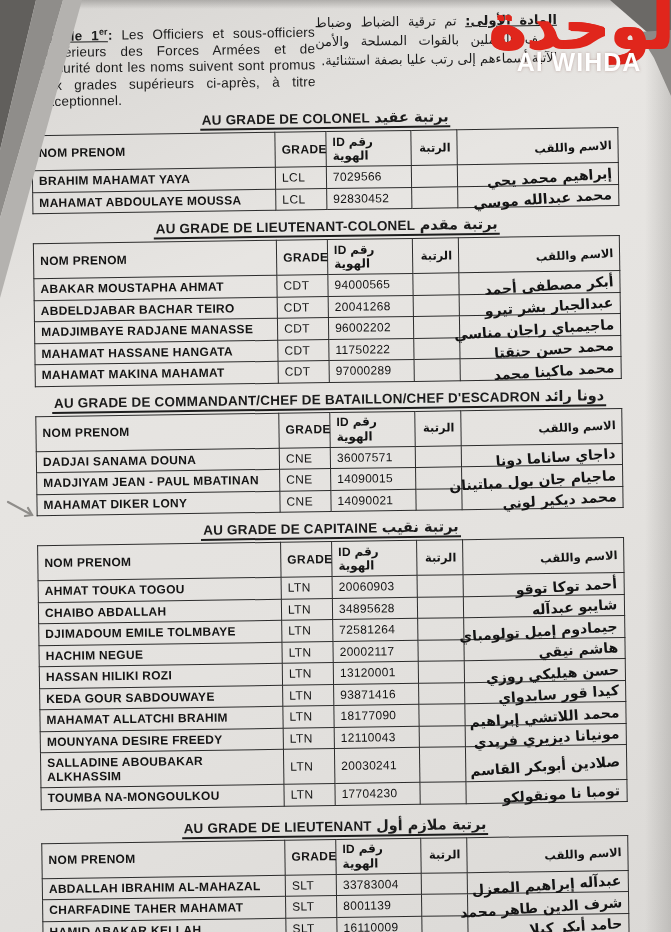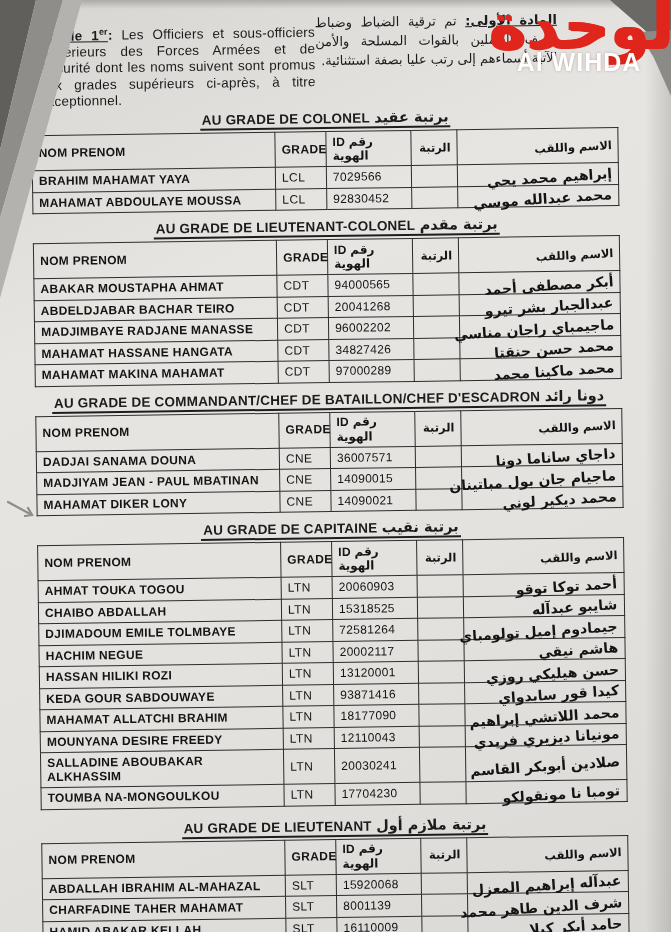--- a/index.html
+++ b/index.html
@@ -163,21 +163,21 @@
     <tr>
       <td class="c-nom">MADJIMBAYE RADJANE MANASSE</td>
       <td class="c-grade">CDT</td>
       <td class="c-id">96002202</td>
       <td class="c-rank"></td>
       <td class="c-arname"><span class="slant">ماجيمباي راجان مناسي</span></td>
     </tr>
     <tr>
       <td class="c-nom">MAHAMAT HASSANE HANGATA</td>
       <td class="c-grade">CDT</td>
-      <td class="c-id">34827426</td>
+      <td class="c-id">11750222</td>
       <td class="c-rank"></td>
       <td class="c-arname"><span class="slant">محمد حسن حنقتا</span></td>
     </tr>
     <tr>
       <td class="c-nom">MAHAMAT MAKINA MAHAMAT</td>
       <td class="c-grade">CDT</td>
       <td class="c-id">97000289</td>
       <td class="c-rank"></td>
       <td class="c-arname"><span class="slant">محمد ماكينا محمد</span></td>
     </tr>
@@ -257,21 +257,21 @@
     <tr>
       <td class="c-nom">AHMAT TOUKA TOGOU</td>
       <td class="c-grade">LTN</td>
       <td class="c-id">20060903</td>
       <td class="c-rank"></td>
       <td class="c-arname"><span class="slant">أحمد توكا توقو</span></td>
     </tr>
     <tr>
       <td class="c-nom">CHAIBO ABDALLAH</td>
       <td class="c-grade">LTN</td>
-      <td class="c-id">15318525</td>
+      <td class="c-id">34895628</td>
       <td class="c-rank"></td>
       <td class="c-arname"><span class="slant">شايبو عبدآله</span></td>
     </tr>
     <tr>
       <td class="c-nom">DJIMADOUM EMILE TOLMBAYE</td>
       <td class="c-grade">LTN</td>
       <td class="c-id">72581264</td>
       <td class="c-rank"></td>
       <td class="c-arname"><span class="slant">جيمادوم إميل تولومباي</span></td>
     </tr>
@@ -346,21 +346,21 @@
               <tr class="hdr">
         <td class="c-nom">NOM PRENOM</td>
         <td class="c-grade">GRADE</td>
         <td class="c-id">ID رقم الهوية</td>
         <td class="c-rank">الرتبة</td>
         <td class="c-arname"><span class="slant">الاسم واللقب</span></td>
       </tr>
     <tr>
       <td class="c-nom">ABDALLAH IBRAHIM AL-MAHAZAL</td>
       <td class="c-grade">SLT</td>
-      <td class="c-id">15920068</td>
+      <td class="c-id">33783004</td>
       <td class="c-rank"></td>
       <td class="c-arname"><span class="slant">عبدآله إبراهيم المعزل</span></td>
     </tr>
     <tr>
       <td class="c-nom">CHARFADINE TAHER MAHAMAT</td>
       <td class="c-grade">SLT</td>
       <td class="c-id">8001139</td>
       <td class="c-rank"></td>
       <td class="c-arname"><span class="slant">شرف الدين طاهر محمد</span></td>
     </tr>

